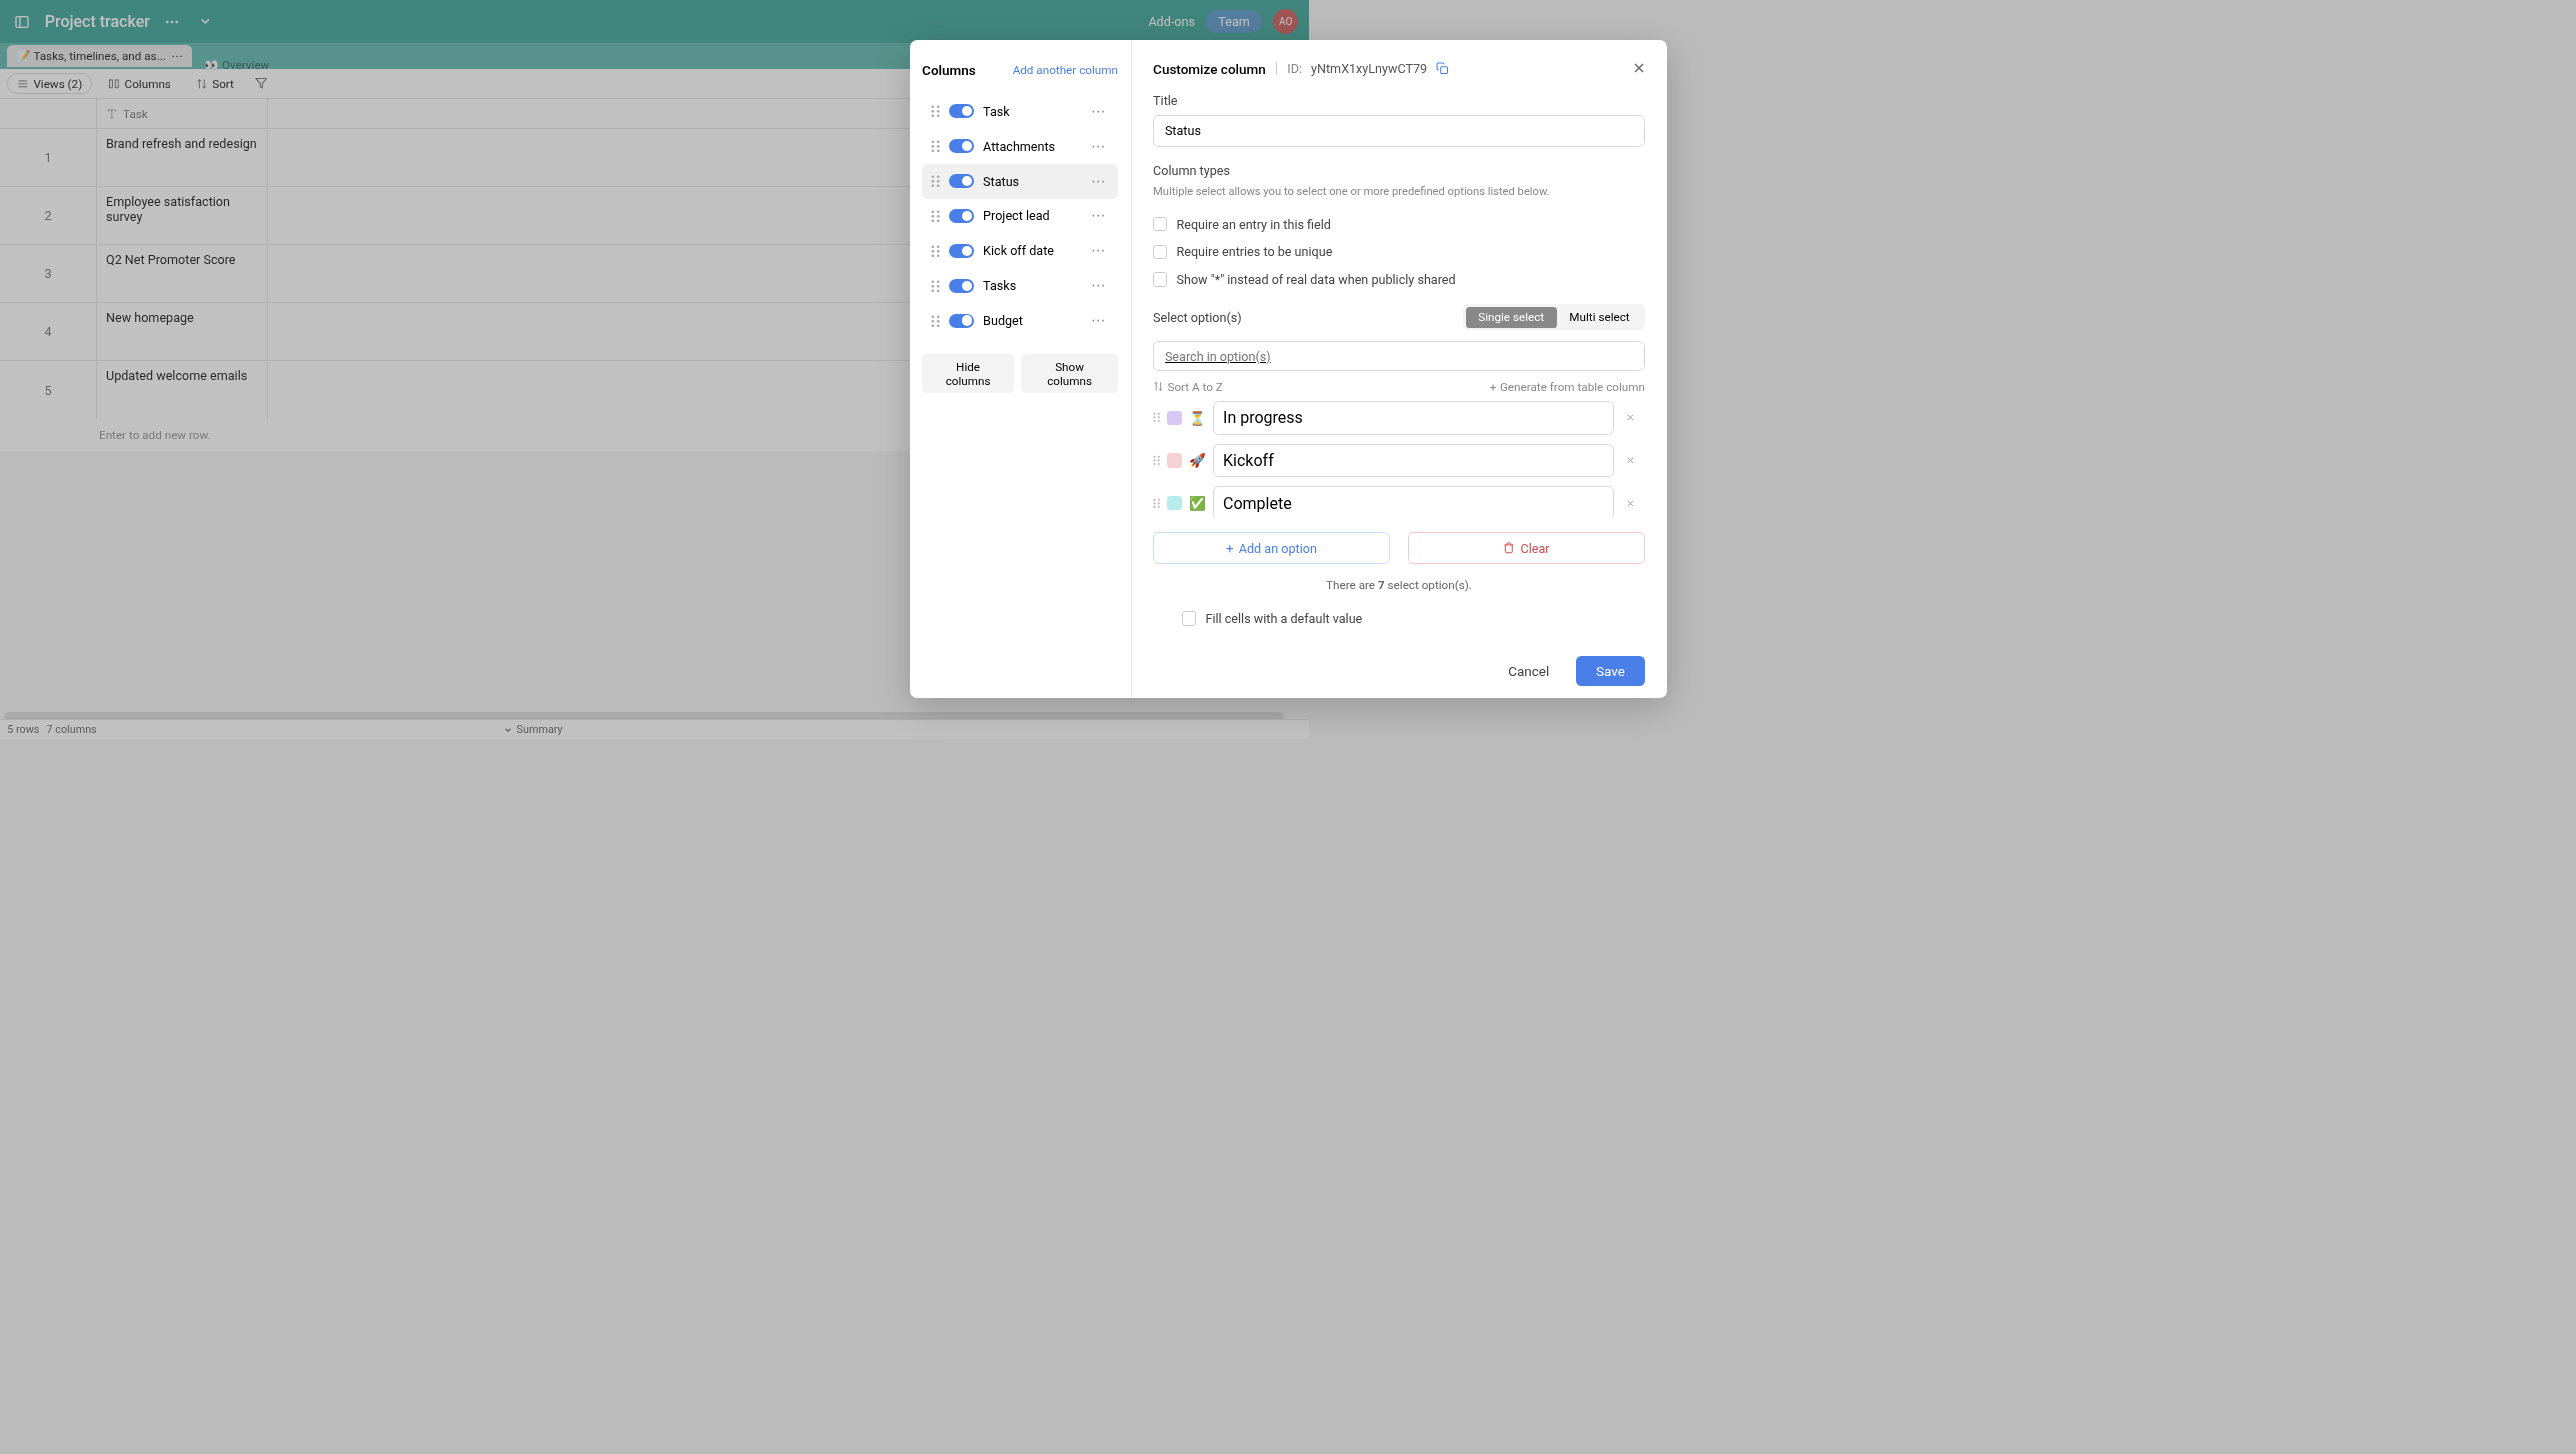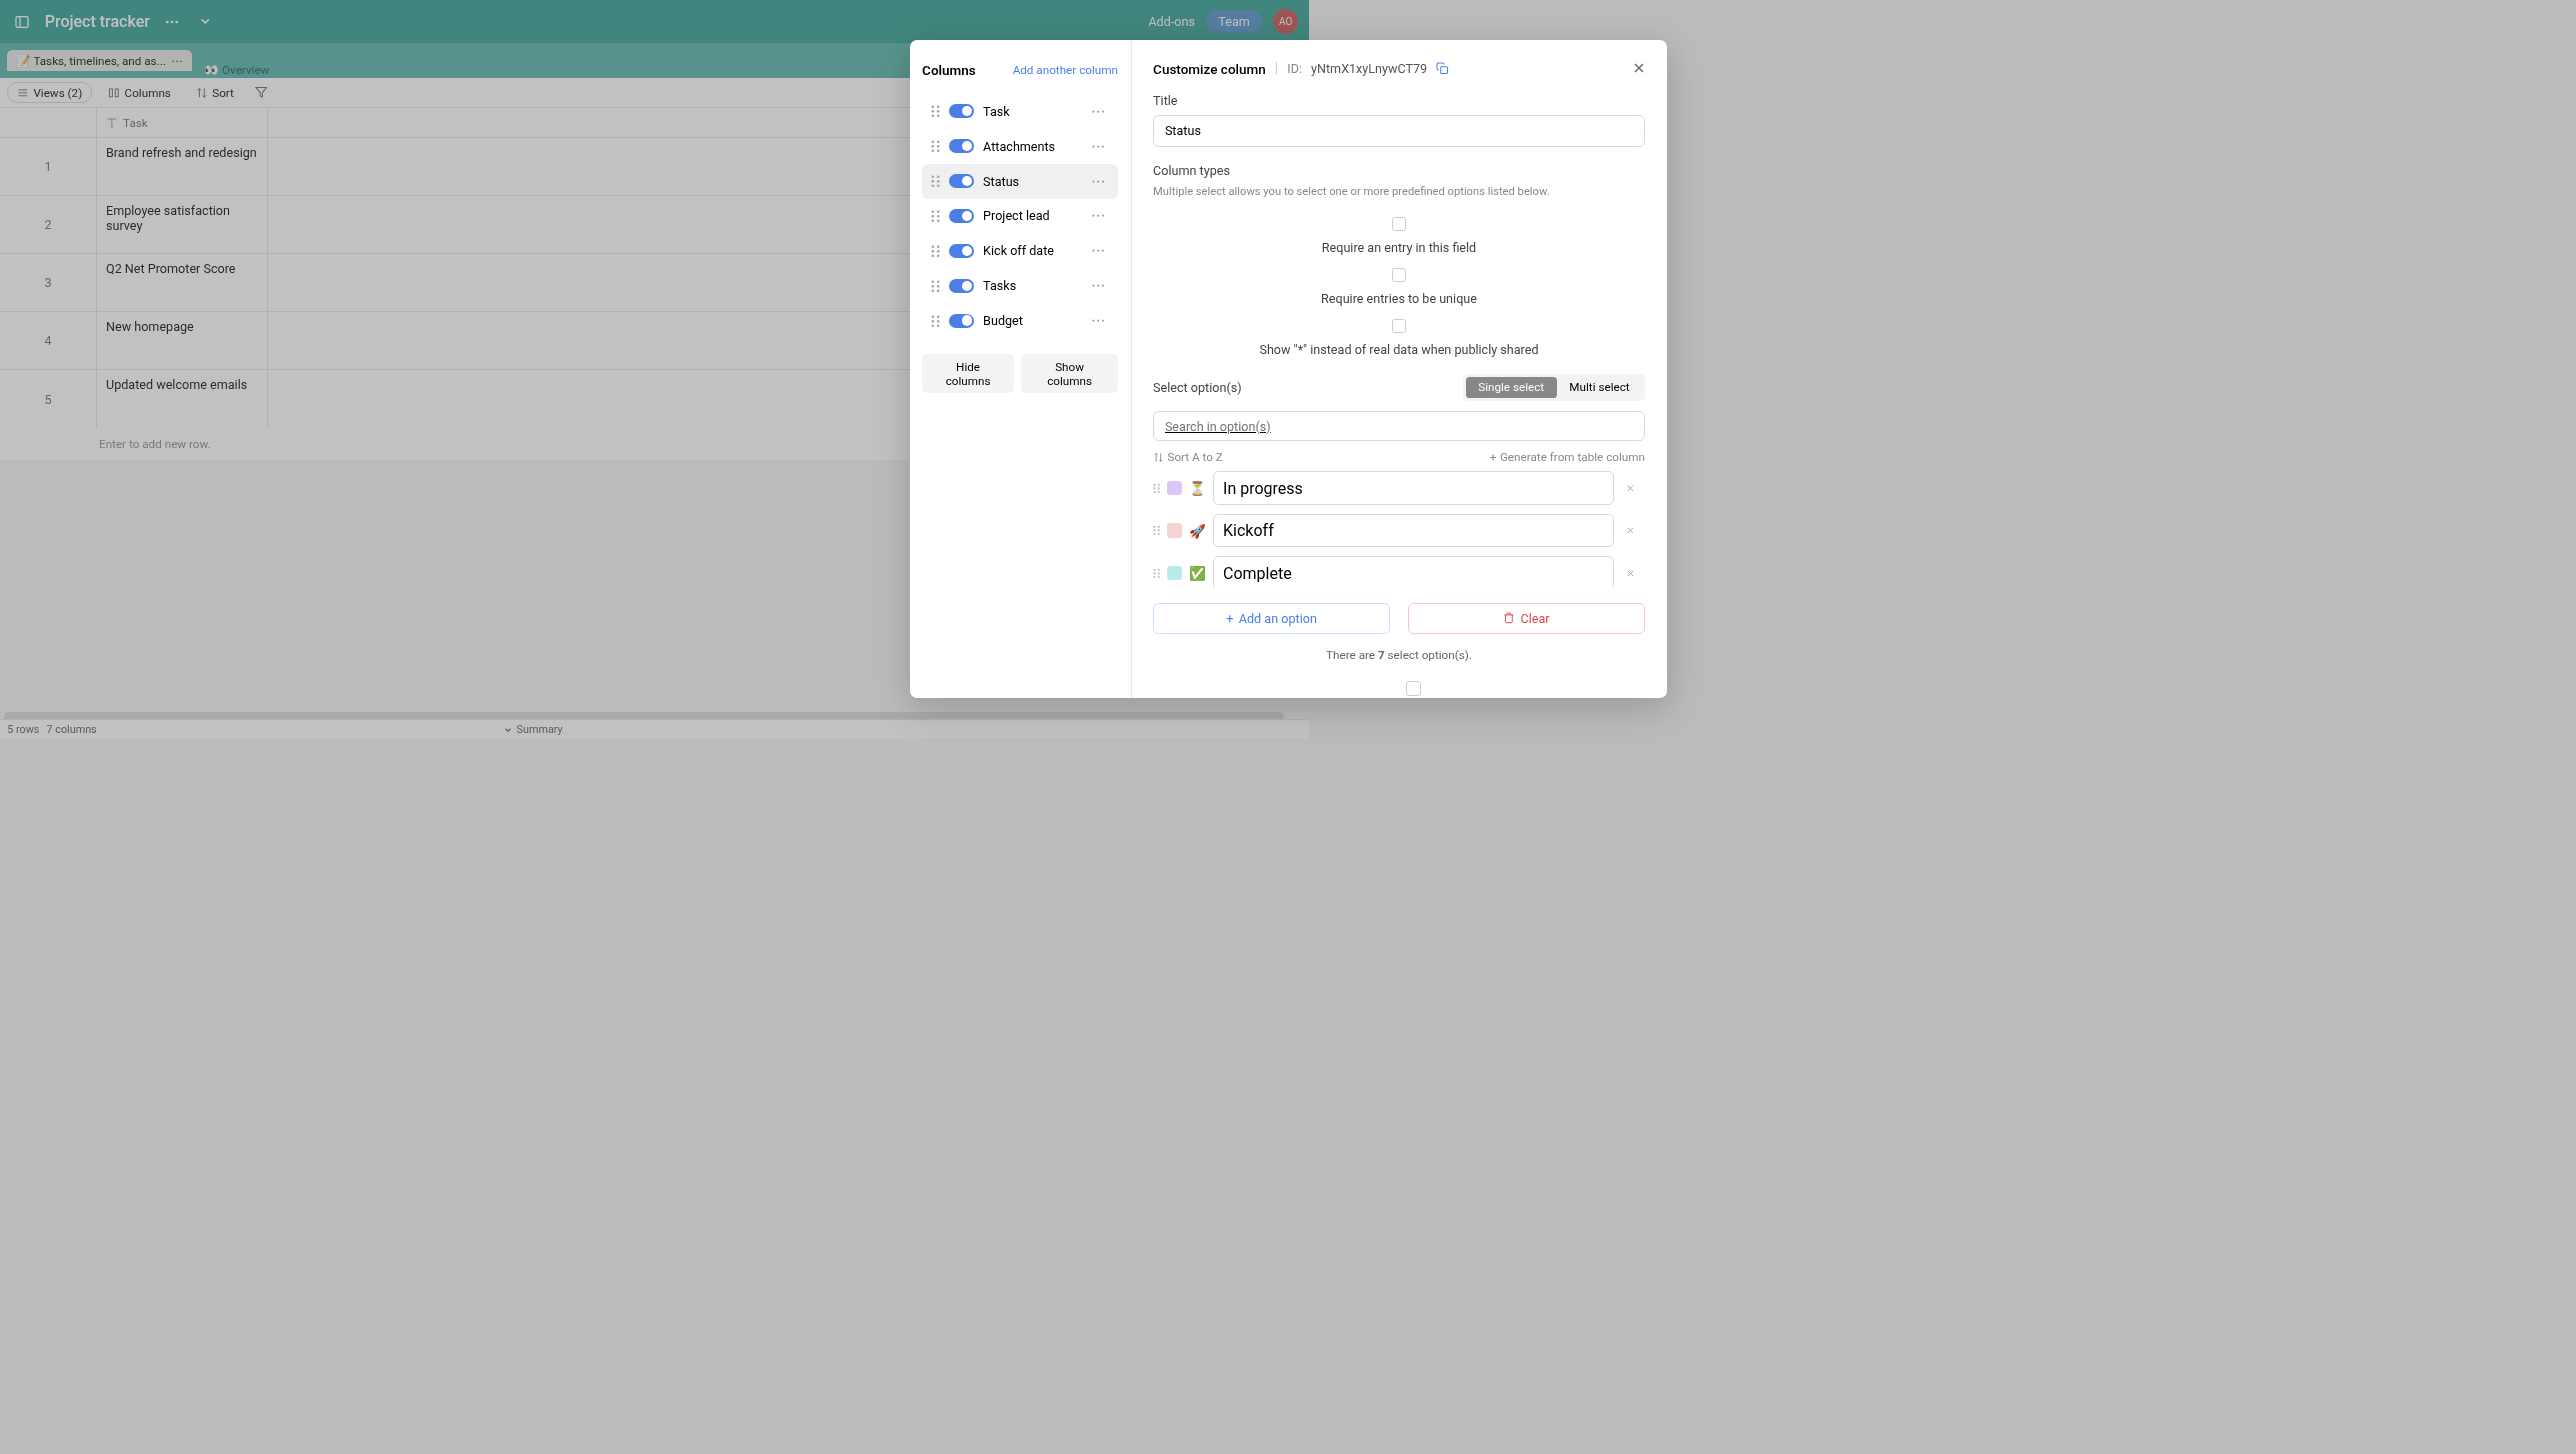--- a/index.html
+++ b/index.html
@@ -9,21 +9,21 @@
 .topbar { background: #2a9d8f; height: 43px; display: flex; align-items: center; padding: 0 10.8px; justify-content: space-between; }
 .topbar-left { display: flex; align-items: center; gap: 10.8px; }
 .topbar-right { display: flex; align-items: center; gap: 10.8px; }
 .title { color: #fff; font-size: 16px; font-weight: 500; }
 .icon-btn-top { color: #fff; cursor: pointer; padding: 3.6px; display: flex; align-items: center; }
 .addons-text { color: #fff; font-size: 12.6px; cursor: pointer; }
 .team-pill { background: #4a8fc7; color: #fff; padding: 3.6px 12.6px; border-radius: 12.6px; font-size: 12.6px; cursor: pointer; }
 .avatar { width: 25px; height: 25px; border-radius: 50%; background: #c94c4c; color: #fff; display: flex; align-items: center; justify-content: center; font-size: 10px; cursor: pointer; }
 
 
-.tabsbar { background: #4fb3a7; height: 35px; display: flex; align-items: center; padding: 0 7.2px; justify-content: space-between; }
+.tabsbar { background: #4fb3a7; height: 26px; display: flex; align-items: center; padding: 0 7.2px; justify-content: space-between; }
 .tabsbar-left { display: flex; align-items: center; gap: 3.6px; }
 .tab { background: #e8e8e8; padding: 3.6px 9px; border-radius: 5.4px 5.4px 0 0; font-size: 11.7px; display: flex; align-items: center; gap: 5.4px; cursor: pointer; }
 .tab-inactive { background: transparent; color: #1a5550; cursor: pointer; padding: 3.6px 9px; font-size: 11.7px; margin-top: 18px; }
 .tabsbar-right { display: flex; align-items: center; gap: 12.6px; color: #1a5550; font-size: 12.6px; }
 
 
 .toolbar { background: #fff; height: 30px; border-bottom: 0.9px solid #e3e3e3; display: flex; align-items: center; padding: 0 7.2px; justify-content: space-between; }
 .toolbar-left { display: flex; align-items: center; gap: 7.2px; }
 .tool-chip { border: 0.9px solid #d5d5d5; border-radius: 10px; padding: 2.7px 9px; font-size: 11.7px; display: flex; align-items: center; gap: 4.5px; cursor: pointer; background: #fff; }
 .toolbar-right { display: flex; align-items: center; gap: 12.6px; }
@@ -78,21 +78,21 @@
 .divider-v { color: #ccc; }
 .id-label { color: #888; font-size: 12.6px; }
 .id-val { color: #555; font-size: 12.6px; }
 .copy-icon { color: #4a7fe8; cursor: pointer; }
 .close-x { position: absolute; top: 20px; right: 20px; color: #666; cursor: pointer; font-size: 16px; }
 
 .field-label { font-size: 12.6px; color: #444; margin-bottom: 7.2px; display: block; }
 .input-text { width: 100%; border: 0.9px solid #d8d8d8; border-radius: 5.4px; padding: 7.2px 10.8px; font-size: 12.6px; margin-bottom: 16px; }
 .select-box { width: 100%; border: 0.9px solid #d8d8d8; border-radius: 5.4px; padding: 7.2px 10.8px; font-size: 12.6px; display: flex; justify-content: space-between; align-items: center; cursor: pointer; margin-bottom: 3.6px; }
 .help-text { font-size: 11.2px; color: #888; margin-bottom: 12.6px; }
-.checkbox-row { display: flex; align-items: center; gap: 9px; padding: 6.3px 0; font-size: 12.6px; color: #444; flex-direction: column; }
+.checkbox-row { display: flex; align-items: center; gap: 9px; padding: 6.3px 0; font-size: 12.6px; color: #444; }
 .checkbox { width: 14.4px; height: 14.4px; border: 1.3px solid #ccc; border-radius: 2.7px; cursor: pointer; }
 
 .select-mode-row { display: flex; justify-content: space-between; align-items: center; margin-top: 10.8px; margin-bottom: 10.8px; }
 .seg { display: flex; background: #f3f3f3; border-radius: 5.4px; padding: 2.7px; }
 .seg-btn { padding: 3.6px 12.6px; font-size: 11.7px; border-radius: 3.6px; cursor: pointer; }
 .seg-btn.active { background: #888; color: #fff; }
 
 .search-opt { width: 100%; border: 0.9px solid #d8d8d8; border-radius: 5.4px; padding: 6.3px 10.8px; font-size: 12.6px; margin-bottom: 9px; text-decoration: underline; }
 .opt-toolbar { display: flex; justify-content: space-between; font-size: 11.7px; color: #888; margin-bottom: 7.2px; }
 .opt-sort { cursor: pointer; display: flex; align-items: center; gap: 3.6px; }

